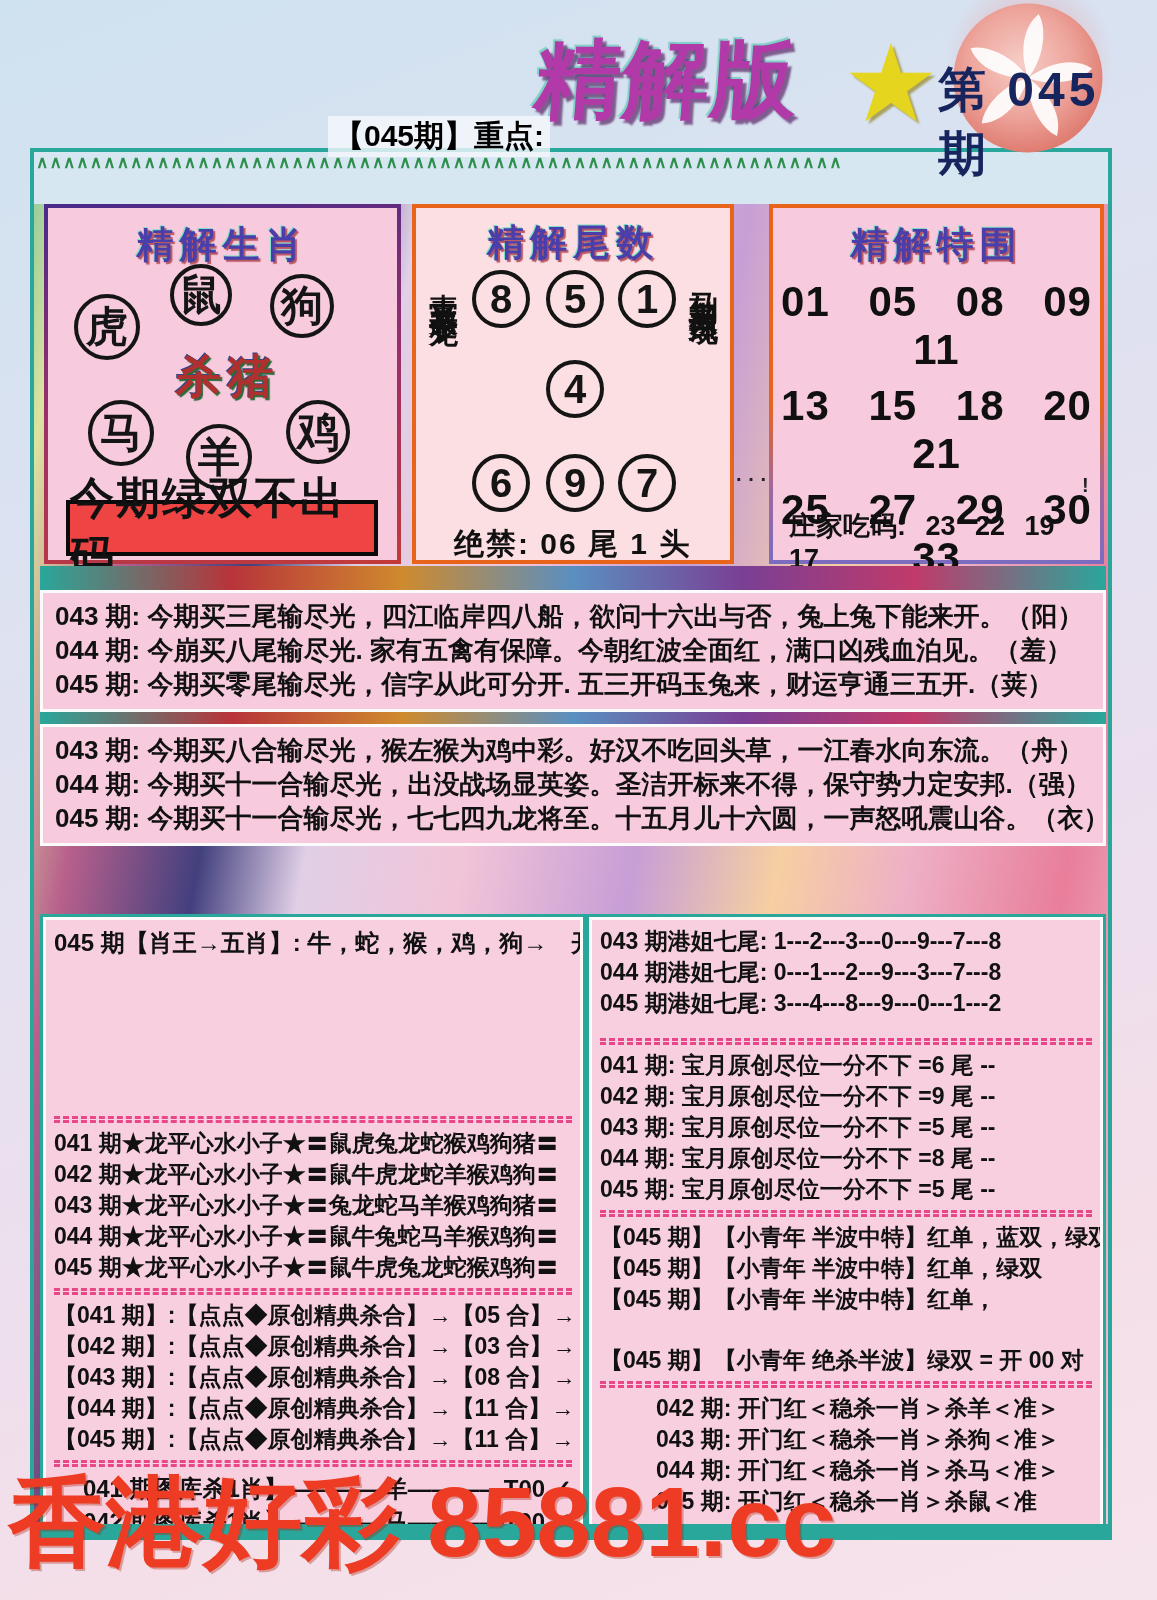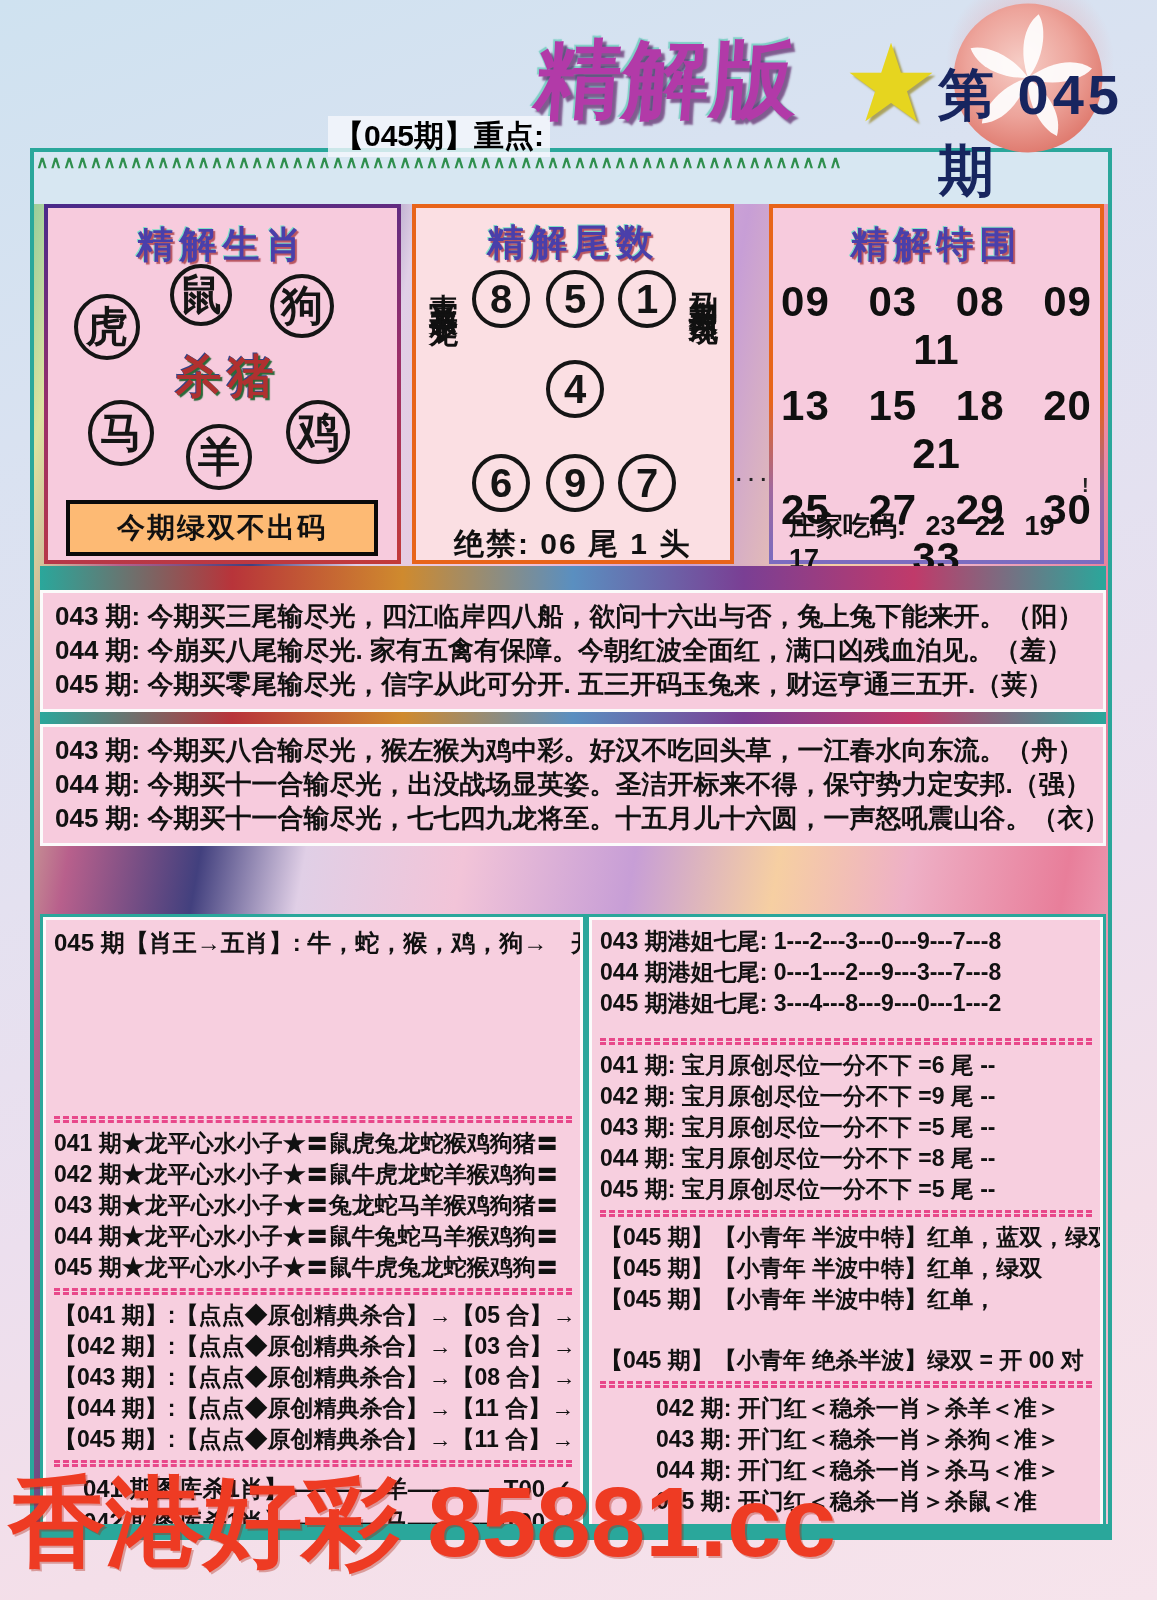--- a/index.html
+++ b/index.html
@@ -17,21 +17,21 @@
 
   
   .masthead {
     left:535px; top:22px; font-size:86px; letter-spacing:2px;
     color:#b23aa8;
     text-shadow:4px 4px 2px rgba(80,20,90,.65), -2px -2px 1px rgba(90,200,180,.7);
     transform:skewX(-4deg); z-index:4;
   }
   .star { left:848px; top:28px; font-size:96px; color:#e6d51f;
     text-shadow:3px 3px 2px rgba(140,120,0,.6); z-index:4; }
-  .issue-no { left:938px; top:58px; font-size:56px; color:#17255f; letter-spacing:4px; z-index:5; }
+  .issue-no { left:938px; top:58px; font-size:48px; color:#17255f; letter-spacing:4px; z-index:5; }
   .logo { left:952px; top:2px; z-index:3; }
   .focus-label { left:328px; top:116px; font-size:30px; color:#000; background:rgba(245,248,252,.8); padding:0 6px; z-index:4; }
 
   
   .main-box {
     left:30px; top:148px; width:1082px; height:1392px;
     border:4px solid #2aa79b;
     background:
       linear-gradient(100deg,#8cc89a 0%,#dce3a0 4%,#b8608c 12%,#42407e 22%,#e0cfe6 30%,#f2c4d8 42%,#c79ed6 55%,#f6cfa2 66%,#eeb0c6 76%,#e87e9a 88%,#f2cada 100%);
     z-index:1;
@@ -52,23 +52,23 @@
   }
   .zcircle {
     position:absolute; display:flex; align-items:center; justify-content:center;
     border:4px solid #151515; border-radius:50%;
     font-size:42px; color:#151515;
   }
   .kill-text { position:absolute; left:0; width:100%; text-align:center; font-size:46px;
     color:#b03030; text-shadow:2px 2px 1px #2a6a3a, -1px -1px 0 #334488; letter-spacing:6px;padding-left:10px; }
   .zod-banner {
     position:absolute; left:18px; top:292px; width:312px; height:56px;
-    border:4px solid #0a0a0a; background:#fdba74;
+    border:4px solid #0a0a0a; background:#ef4444;
     display:flex; align-items:center; justify-content:center;
-    font-size:28px; letter-spacing:2px;
+    font-size:44px; letter-spacing:2px;
   }
 
   .tails {
     left:378px; top:52px; width:322px; height:360px;
     background:#fbdfe3; border:4px solid #e8641a; padding-top:10px;
   }
   .vtext { position:absolute; writing-mode:vertical-rl; text-orientation:upright;
     font-size:29px; letter-spacing:4px; color:#111; }
   .ncircle {
     position:absolute; width:58px; height:58px; display:flex; align-items:center; justify-content:center;
@@ -165,21 +165,21 @@
     <span class="ncircle" style="left:202px;top:62px;">1</span>
     <span class="ncircle" style="left:130px;top:152px;">4</span>
     <span class="ncircle" style="left:56px;top:246px;">6</span>
     <span class="ncircle" style="left:130px;top:246px;">9</span>
     <span class="ncircle" style="left:202px;top:246px;">7</span>
     <div class="tails-ban">绝禁: 06 尾 1 头</div>
   </div>
 
   <div class="abs special">
     <div class="panel-title">精解特围</div>
-    <div class="num-row">09 03 08 09 11</div>
+    <div class="num-row">01 05 08 09 11</div>
     <div class="num-row">13 15 18 20 21</div>
     <div class="num-row">25 27 29 30 33</div>
     <div class="num-row">37 39 42 45 49</div>
     <div class="banker-row">庄家吃码: 23 22 19 17</div>
   </div>
 
   <div class="abs micro" style="left:702px;top:316px;">· · ·</div>
   <div class="abs micro" style="left:1048px;top:322px;">!</div>
 
   <div class="abs verse-wrap">

